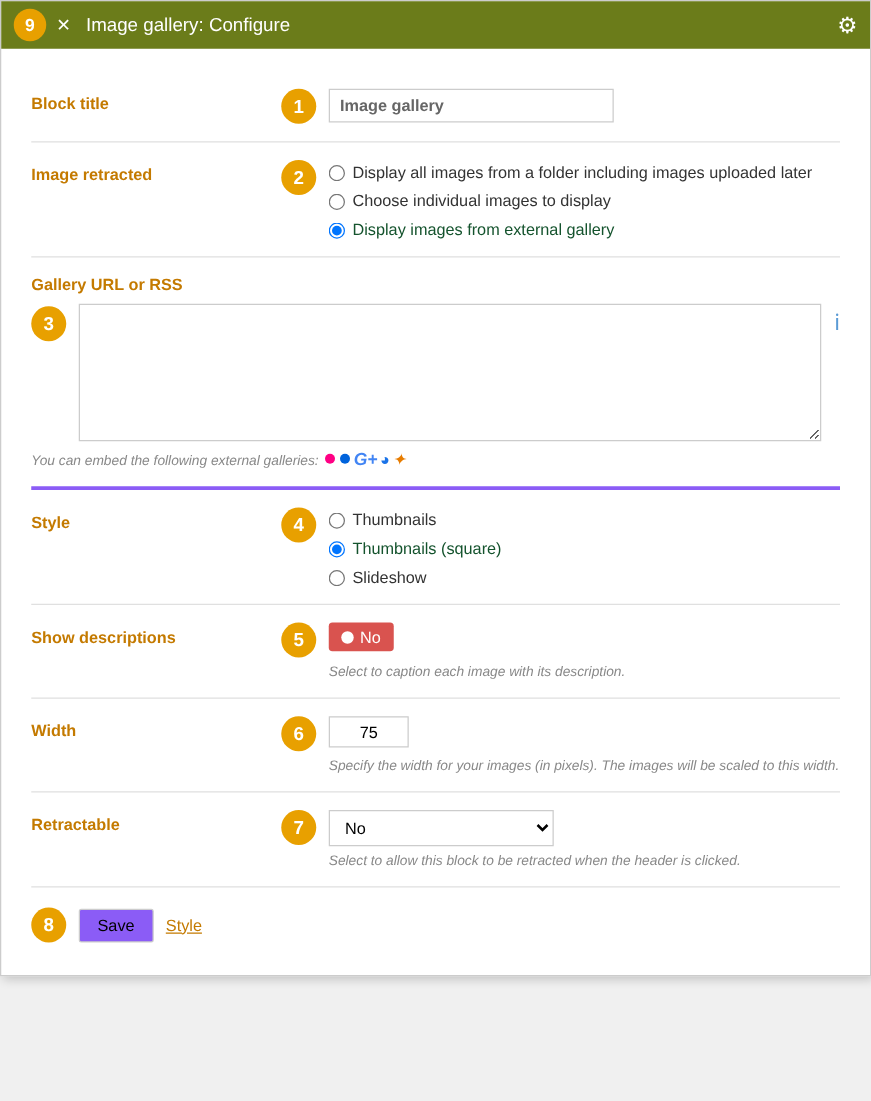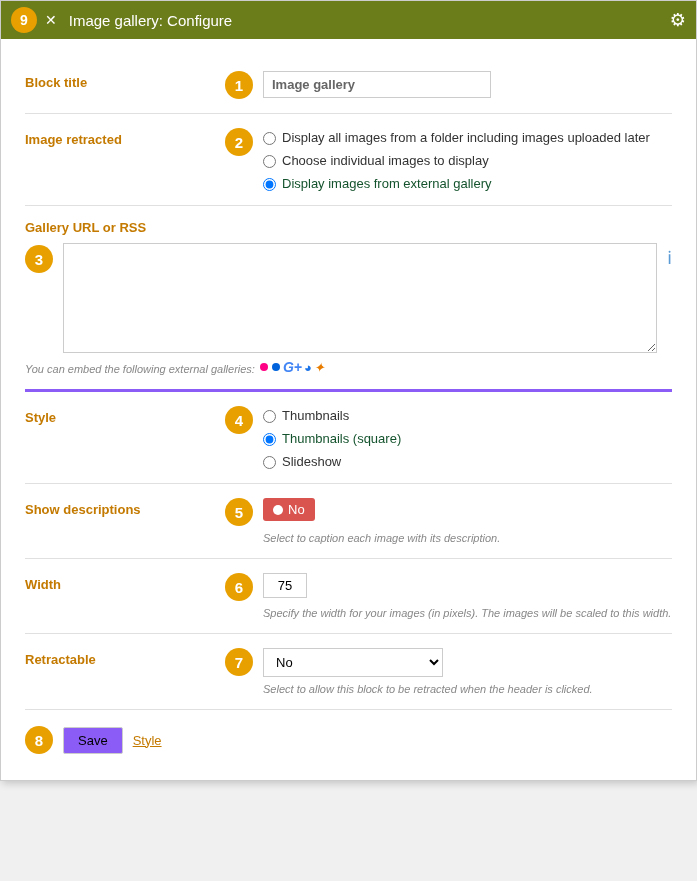--- a/index.html
+++ b/index.html
@@ -174,21 +174,21 @@
     .toggle-dot {
       width: 10px;
       height: 10px;
       border-radius: 50%;
       background: #fff;
     }
     .width-input {
       border: 1px solid #ccc;
       padding: 4px 8px;
       font-size: 13px;
-      width: 44px;
+      width: 64px;
       text-align: center;
     }
     .select-control {
       border: 1px solid #ccc;
       padding: 5px 8px;
       font-size: 13px;
       width: 180px;
       background: #fff;
       cursor: pointer;
     }

